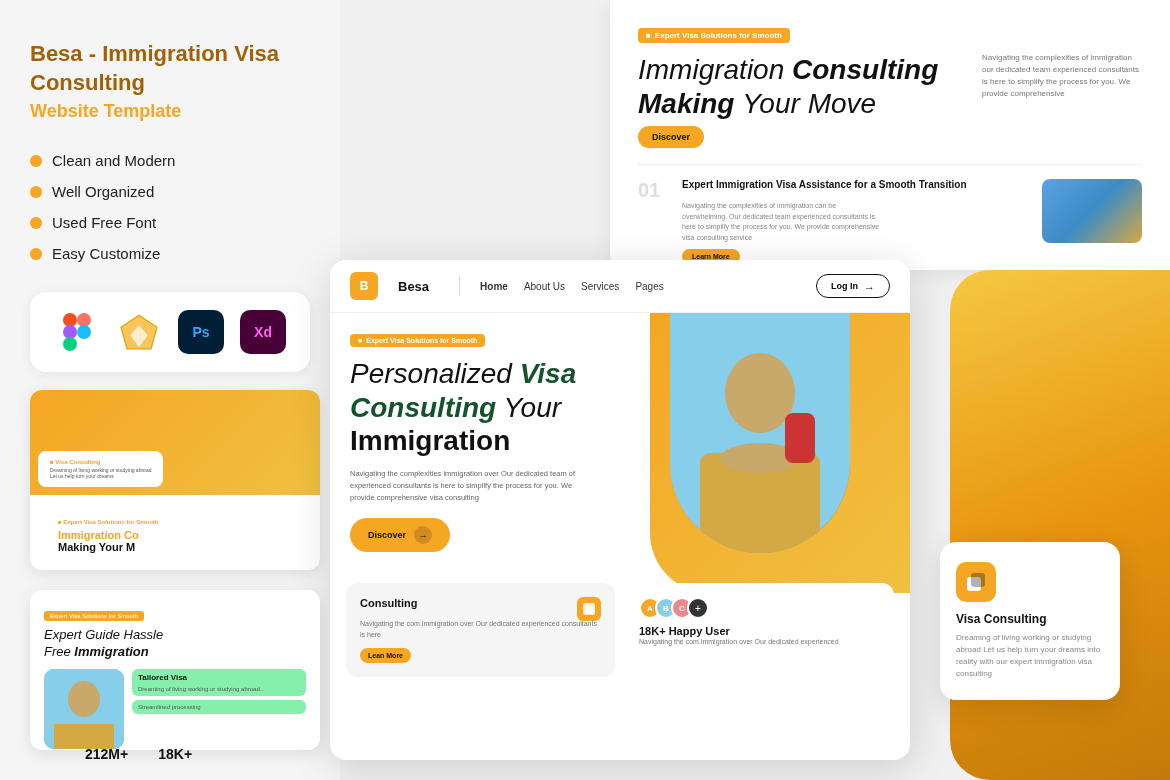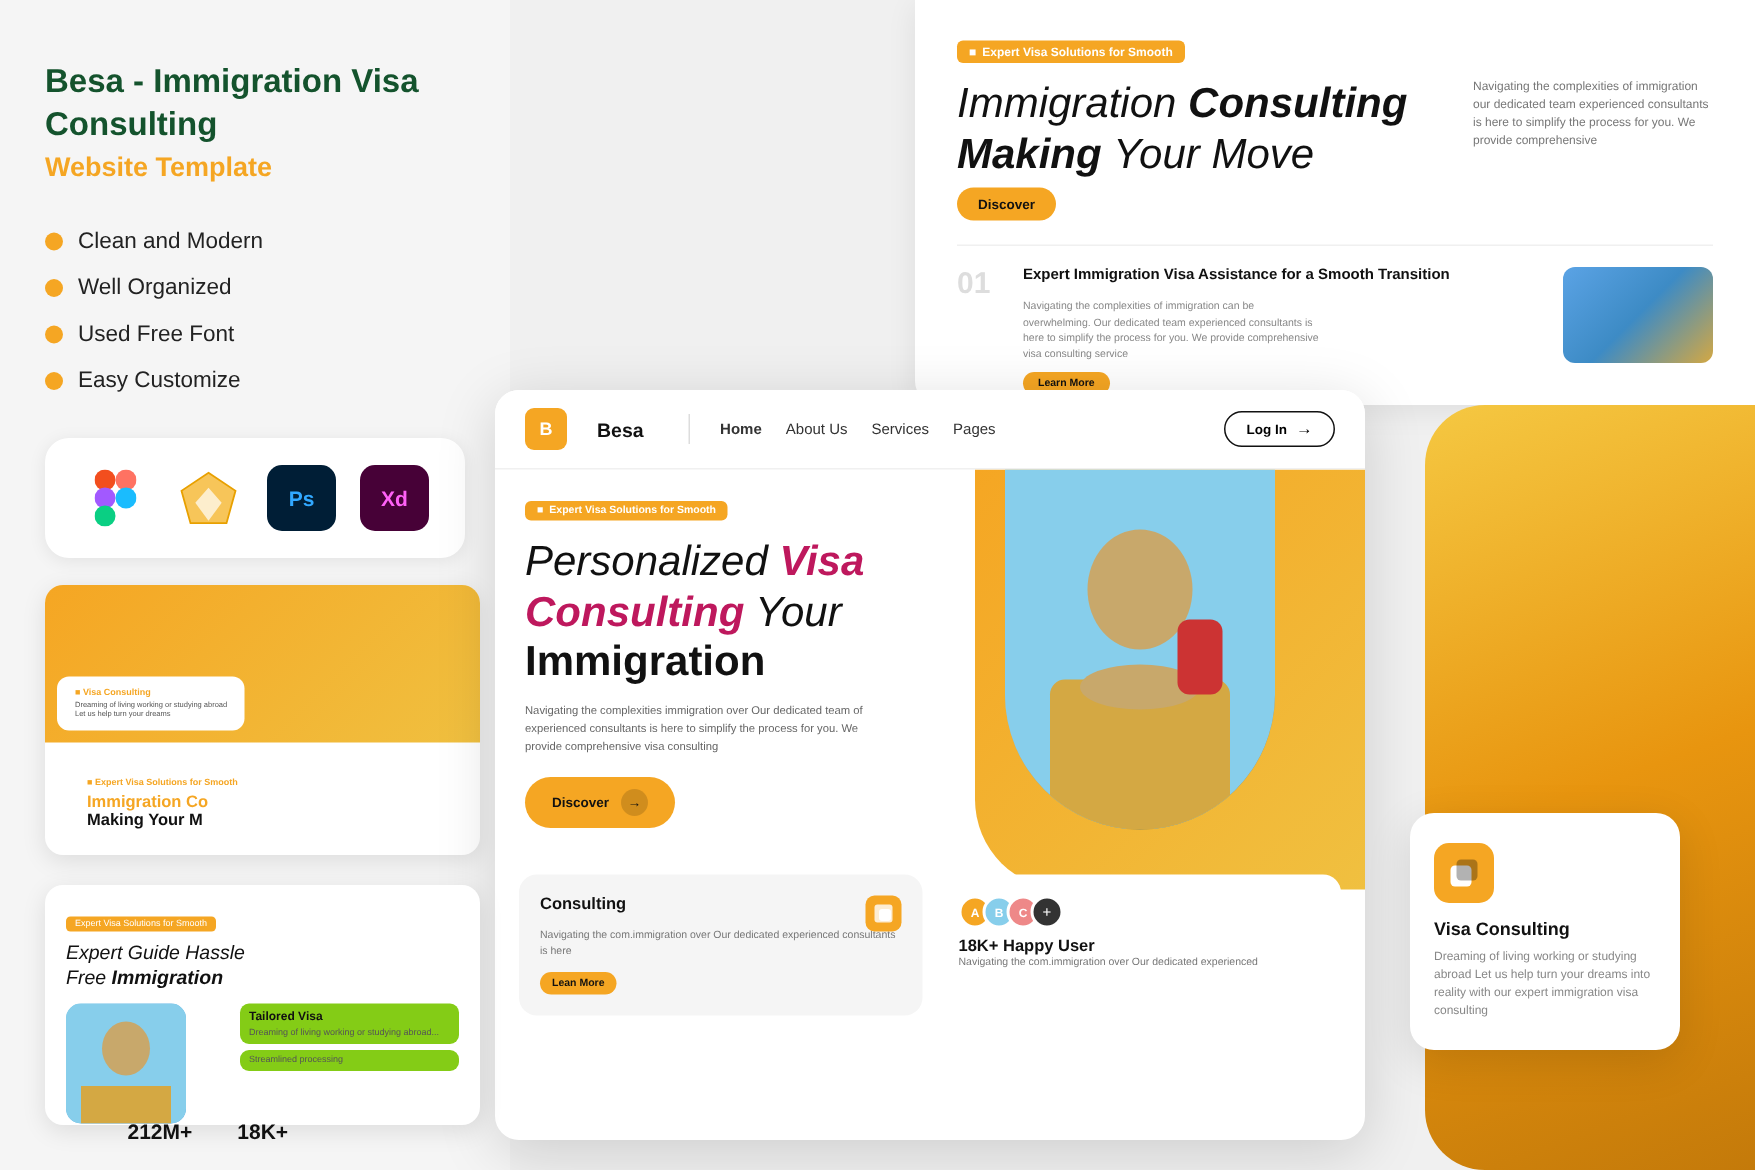--- a/index.html
+++ b/index.html
@@ -18,21 +18,21 @@
       left: 0; top: 0;
       width: 340px;
       height: 780px;
       background: #f5f5f5;
       padding: 40px 30px;
     }
 
     .product-title {
       font-size: 22px;
       font-weight: 700;
-      color: #14532d;
+      color: #a16207;
       line-height: 1.3;
       margin-bottom: 4px;
     }
 
     .product-subtitle {
       font-size: 18px;
       font-weight: 700;
       color: #f5a623;
       margin-bottom: 30px;
     }
@@ -369,21 +369,21 @@
 
     .hero-title {
       font-size: 28px;
       font-weight: 400;
       color: #111;
       line-height: 1.2;
       font-style: italic;
       max-width: 340px;
     }
 
-    .hero-title .yellow { color: #be185d; font-weight: 900; font-style: italic; }
+    .hero-title .yellow { color: #14532d; font-weight: 900; font-style: italic; }
     .hero-title .bold { font-weight: 900; font-style: normal; }
 
     .hero-desc {
       font-size: 7.5px;
       color: #666;
       max-width: 240px;
       line-height: 1.6;
       margin: 10px 0 14px;
     }
 
@@ -638,26 +638,25 @@
     }
 
     .preview2-cards {
       display: flex;
       flex-direction: column;
       gap: 4px;
       flex: 1;
     }
 
     .preview2-card-tiny {
-      background: #84cc16;
+      background: #86efac;
       border-radius: 6px;
       padding: 4px 6px;
       font-size: 6px;
       color: #555;
-      margin-left: 28px;
     }
 
     
     .arrow-right {
       display: inline-block;
       width: 18px;
       height: 18px;
       border-radius: 50%;
       background: rgba(0,0,0,0.15);
       text-align: center;

